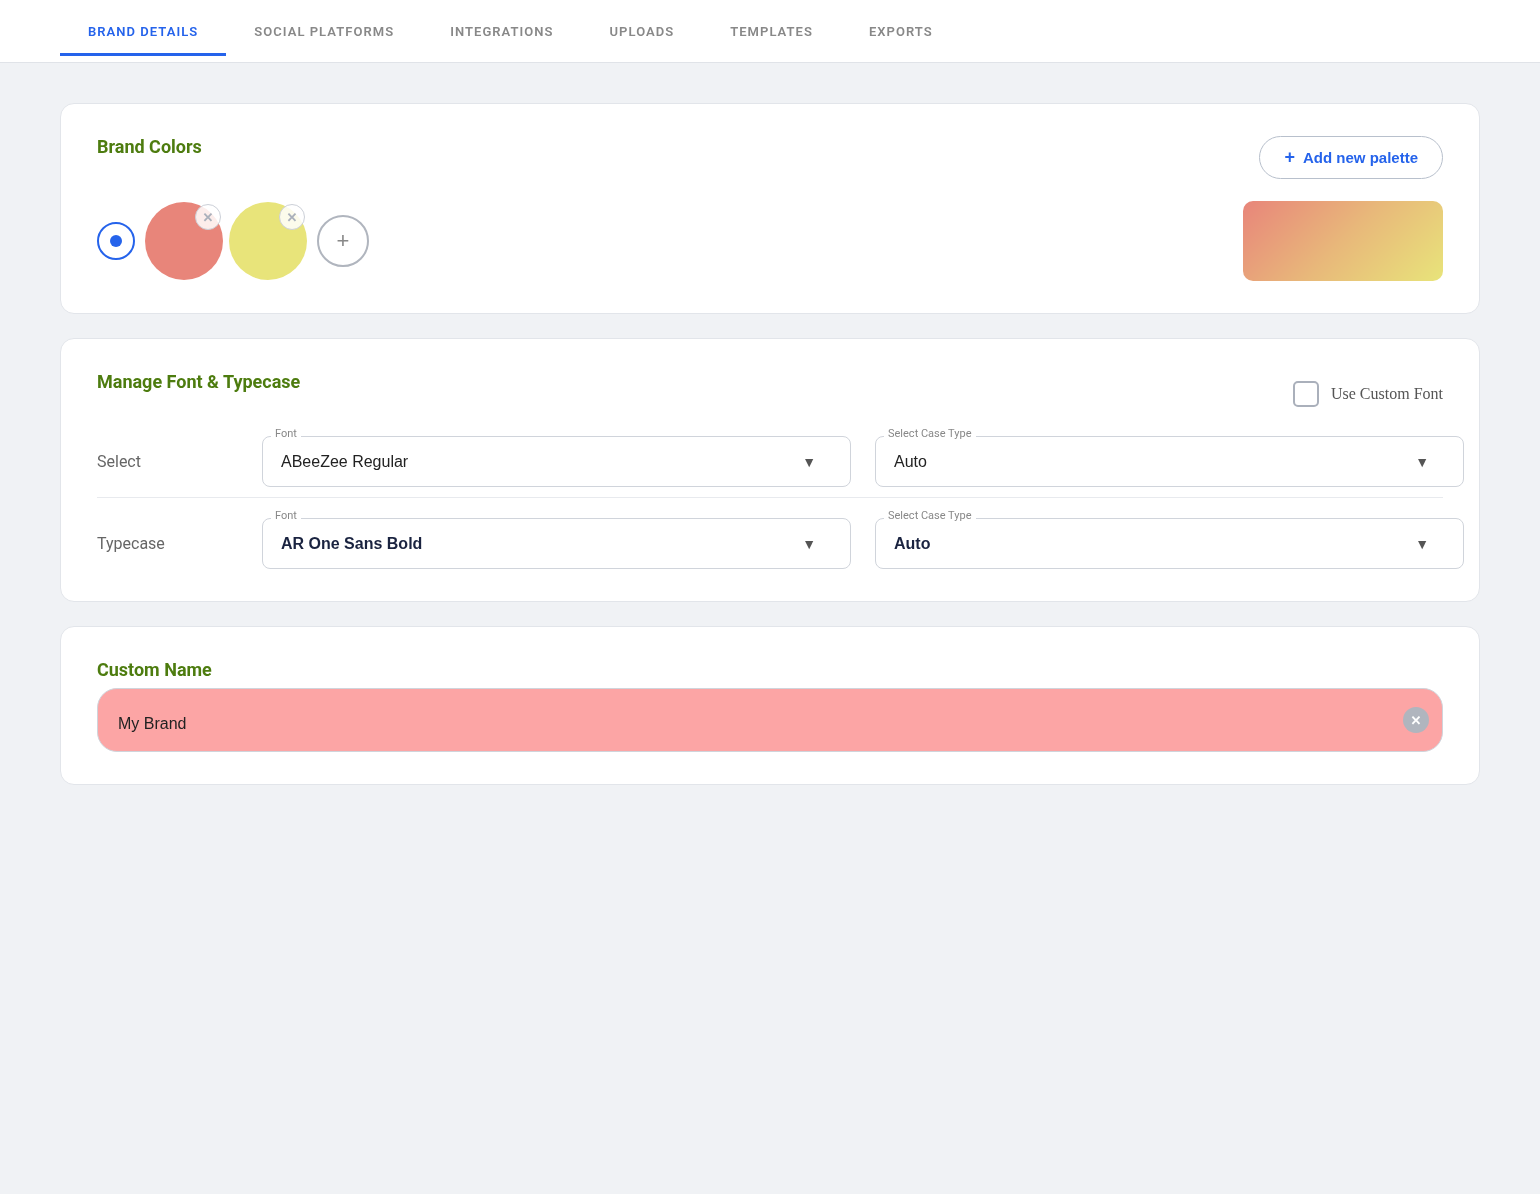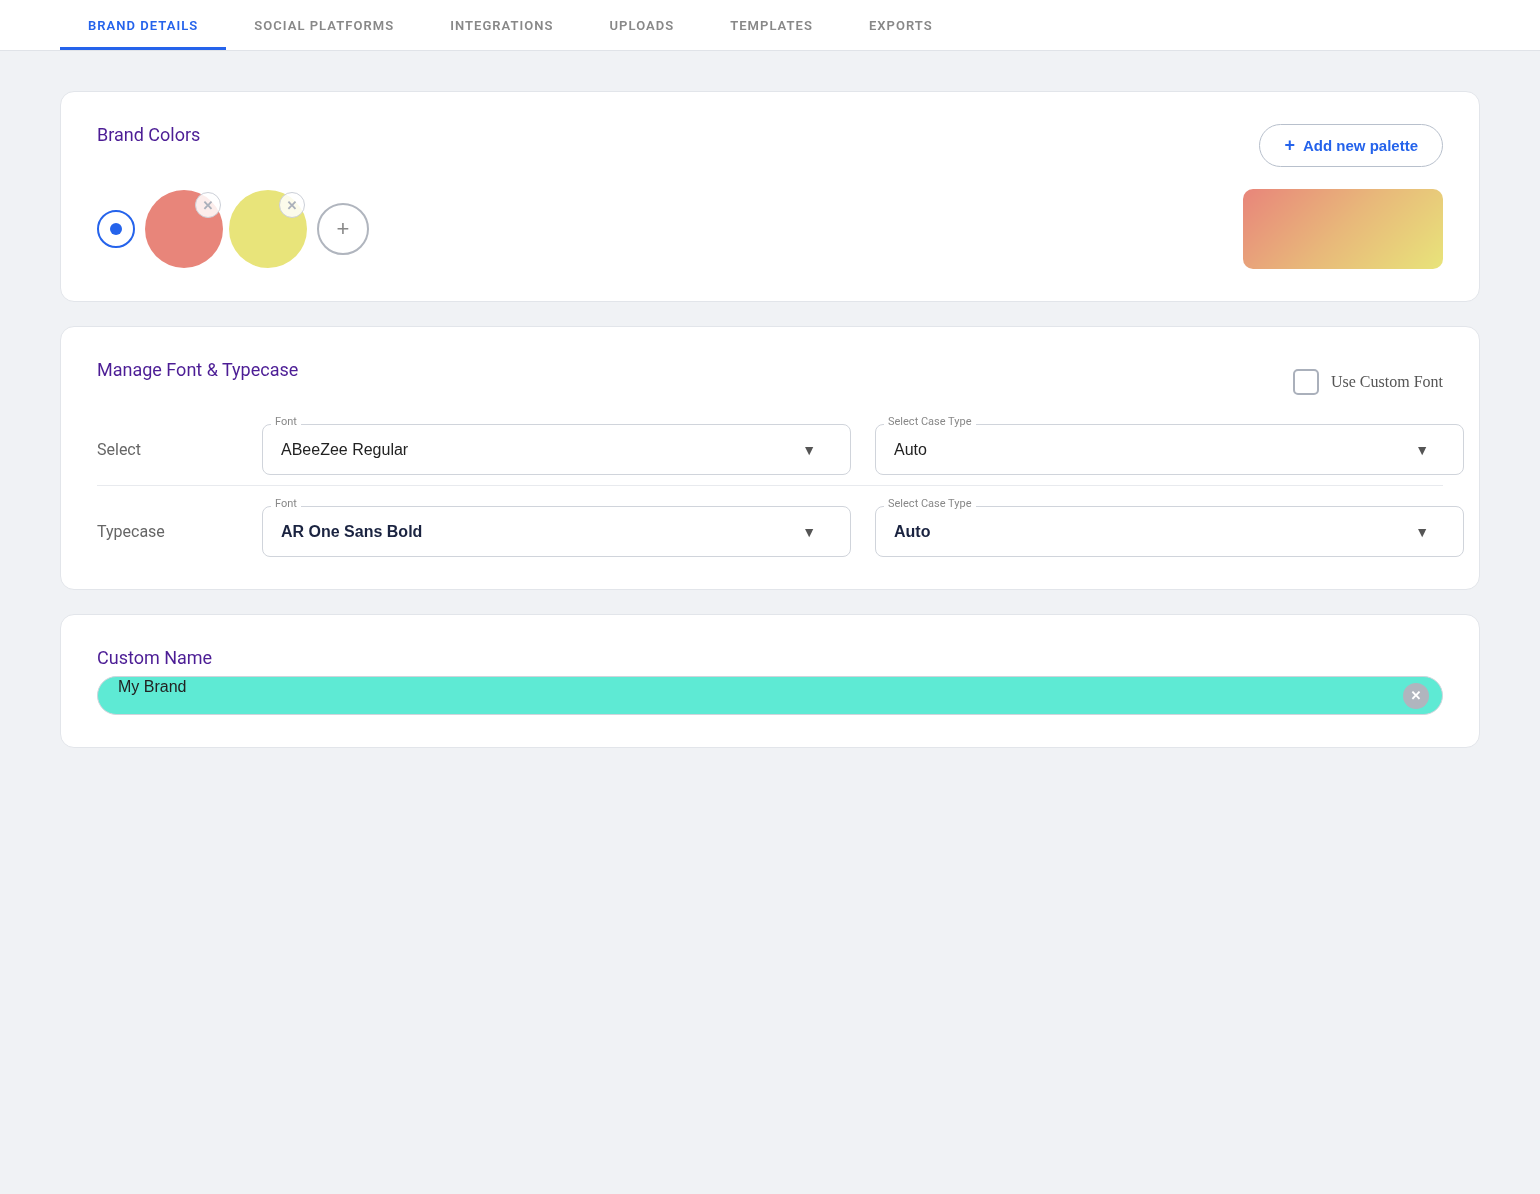--- a/index.html
+++ b/index.html
@@ -8,21 +8,21 @@
       font-family: -apple-system, BlinkMacSystemFont, 'Segoe UI', Roboto, sans-serif;
       color: #333;
       min-height: 1194px;
       width: 1540px;
     }
 
     
     .tabs-container {
       background: #fff;
       border-bottom: 1px solid #e0e3e8;
-      padding: 0 60px;
+      padding: 6px 60px;
       display: flex;
       gap: 0;
     }
     .tab-item {
       padding: 18px 28px 14px;
       font-size: 13px;
       font-weight: 600;
       letter-spacing: 0.08em;
       color: #888;
       cursor: pointer;
@@ -46,22 +46,22 @@
     
     .card {
       background: #fff;
       border-radius: 14px;
       border: 1px solid #e2e5ea;
       padding: 32px 36px;
     }
 
     .card-title {
       font-size: 18px;
-      font-weight: 400;
-      color: #4c1d95;
+      font-weight: 700;
+      color: #4d7c0f;
       margin-bottom: 24px;
     }
 
     
     .brand-colors-header {
       display: flex;
       align-items: flex-start;
       justify-content: space-between;
       margin-bottom: 20px;
     }
@@ -239,26 +239,26 @@
       font-size: 14px;
     }
 
     
     .brand-name-input-wrap {
       position: relative;
       margin-top: 8px;
     }
     .brand-name-input {
       width: 100%;
-      padding: 1px 48px 18px 20px;
+      padding: 26px 48px 18px 20px;
       border: 1.5px solid #d0d4db;
       border-radius: 20px;
       font-size: 16px;
       color: #222;
-      background: #5eead4;
+      background: #fca5a5;
       outline: none;
     }
     .clear-input-btn {
       position: absolute;
       right: 14px;
       top: 50%;
       transform: translateY(-50%);
       width: 26px;
       height: 26px;
       border-radius: 50%;

